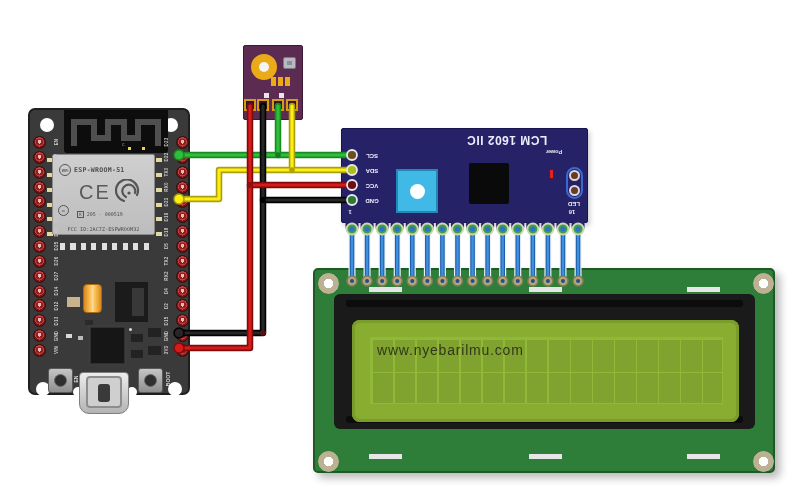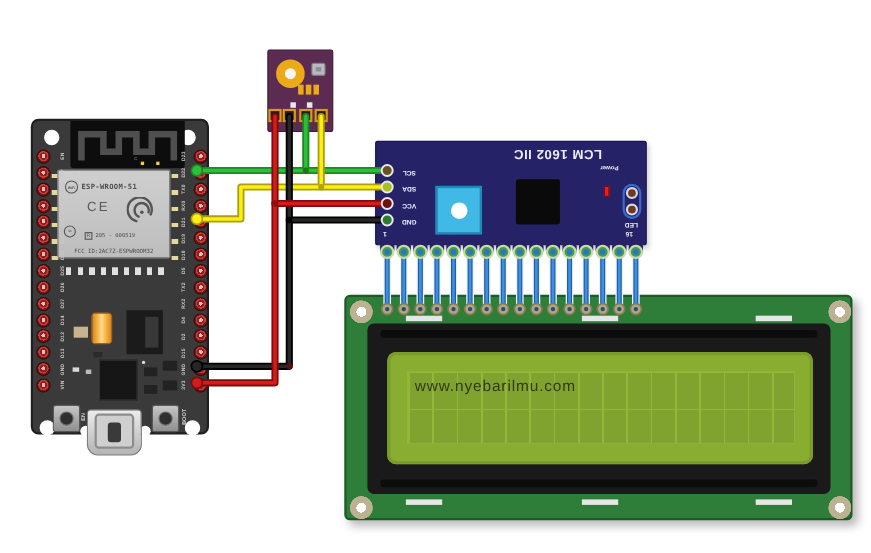--- a/index.html
+++ b/index.html
@@ -42,21 +42,21 @@
        border:1px solid #17144d;border-radius:2px;box-sizing:border-box;box-shadow:2px 3px 5px rgba(0,0,0,.2)}
   .lcmlblrow{height:15px;position:relative}
   .lcmlblrow span{position:absolute;left:0;top:4px;width:26px;transform:rotate(180deg);
        font:700 6px "Liberation Sans",sans-serif;color:#eef0ff;text-align:center}
   
   #lcd{position:absolute;left:313px;top:268px;width:462px;height:205px;background:#2e7d38;
        border:2px solid #1d5a26;border-radius:5px;box-sizing:border-box;box-shadow:5px 5px 9px rgba(0,0,0,.28)}
   .lcdhole{position:absolute;width:21px;height:21px;border-radius:50%;
        background:radial-gradient(circle,#fff 0 4.5px,#bdb194 4.5px 10.5px,rgba(0,0,0,0) 10.5px)}
   .silk{position:absolute;width:33px;height:5px;background:#e6e6e6}
-  #bezel{position:absolute;left:19px;top:24px;width:421px;height:155px;background:#1a1a1a;border-radius:6px}
+  #bezel{position:absolute;left:19px;top:24px;width:421px;height:135px;background:#1a1a1a;border-radius:6px}
   .groove{position:absolute;left:12px;width:397px;height:7px;background:#0c0c0c;border-radius:3px}
   #screen{position:absolute;left:18px;top:26px;width:387px;height:102px;background:#88ad30;border-radius:8px;
           box-shadow:inset 0 0 0 3px #7a9c2a}
   #grid{position:absolute;left:18px;top:17px;width:353px;height:67px;box-sizing:border-box;background-color:#7fa32e;
         border:1.5px solid #92b838;
         background-image:repeating-linear-gradient(90deg,#92b838 0 1.5px,rgba(0,0,0,0) 1.5px 22.06px),
                          repeating-linear-gradient(180deg,#92b838 0 1.5px,rgba(0,0,0,0) 1.5px 33.5px)}
   #lcdtext{position:absolute;left:25px;top:22px;font:400 14px "Liberation Sans",sans-serif;
            color:#33381b;letter-spacing:.8px}
   #overlay{position:absolute;left:0;top:0;pointer-events:none}
@@ -82,21 +82,21 @@
       <span class="abs" style="left:78px;top:37px;width:3px;height:3px;background:#e8d44d"></span>
     </div>
 
     <span class="smdstrip" style="left:17px"></span>
     <span class="smdstrip" style="left:126px"></span>
 
     <div id="shield">
       <span class="abs" style="left:6px;top:9px;width:12px;height:12px;border:1px solid #555;border-radius:50%;
              font:700 3.2px 'Liberation Sans',sans-serif;text-align:center;line-height:12px;box-sizing:border-box">WiFi</span>
       <span class="shieldtxt" style="left:21px;top:11px;font-size:6.5px;font-weight:700;letter-spacing:.3px">ESP-WROOM-51</span>
-      <span class="shieldtxt" style="left:26px;top:26px;font-size:12px;letter-spacing:2px;color:#5a5a5a;font-family:'Liberation Sans',sans-serif">CE</span>
+      <span class="shieldtxt" style="left:26px;top:26px;font-size:20px;letter-spacing:2px;color:#5a5a5a;font-family:'Liberation Sans',sans-serif">CE</span>
       <svg class="abs" style="left:62px;top:24px" width="28" height="28" viewBox="0 0 28 28">
         <g fill="none" stroke="#555" stroke-width="2.2" stroke-linecap="round">
           <path d="M9 22 a11 11 0 1 1 13 -6"></path>
           <path d="M11 18 a6.5 6.5 0 1 1 9 -4"></path>
           <circle cx="14" cy="14" r="1.6" fill="#555" stroke="none"></circle>
         </g>
       </svg>
       <span class="abs" style="left:5px;top:50px;width:11px;height:11px;border:1px solid #555;border-radius:50%;
              font-size:6px;color:#555;text-align:center;line-height:10px;box-sizing:border-box">≈</span>
       <span class="shieldtxt" style="left:24px;top:56px;font-size:5px">

